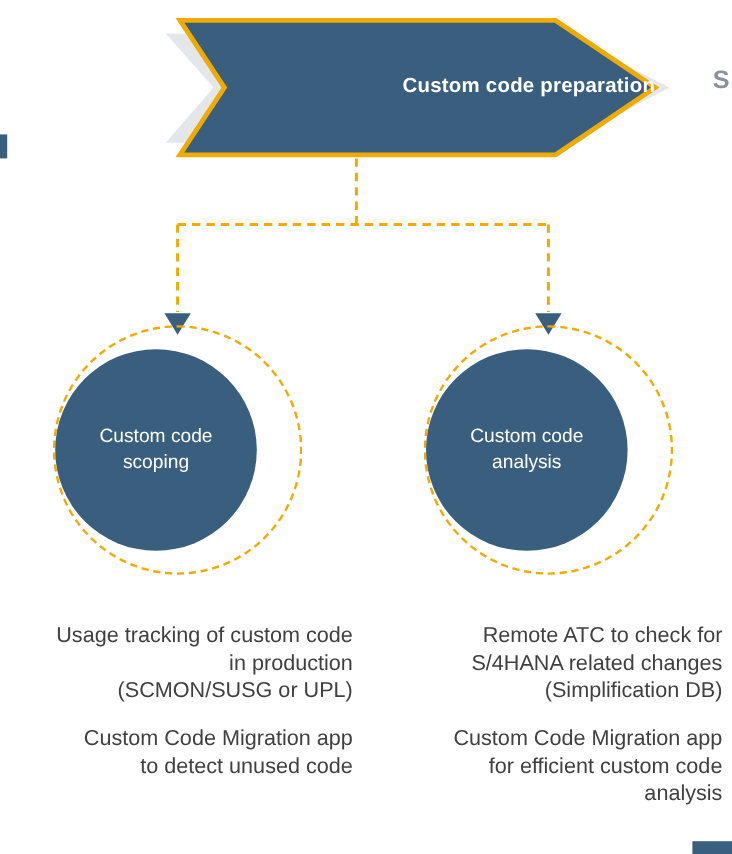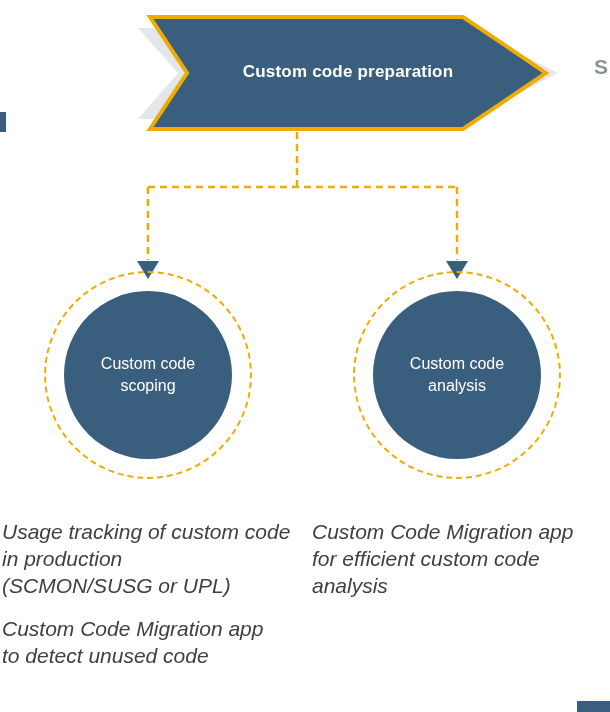--- a/index.html
+++ b/index.html
@@ -7,21 +7,21 @@
     position:relative;
     width:610px;height:712px;
     background:#ffffff;
     font-family:"Liberation Sans", sans-serif;
     overflow:hidden;
   }
   
   #banner-svg{position:absolute;left:0;top:0;}
   .banner-title{
     position:absolute;left:150px;top:62px;width:396px;
-    text-align:center;color:#ffffff;
+    text-align:right;color:#ffffff;
     font-size:17px;font-weight:600;letter-spacing:.2px;
   }
   .edge-fragment{
     position:absolute;right:2px;top:55px;
     color:#8a9299;font-size:21px;font-weight:600;
   }
   .edge-bar-left{
     position:absolute;left:0;top:112px;width:6px;height:20px;
     background:#3A5F7E;
   }
@@ -37,36 +37,36 @@
     border-right:11px solid transparent;
     border-top:18px solid #3A5F7E;
   }
   #arrowhead-left{left:137px;top:261px;}
   #arrowhead-right{left:446px;top:261px;}
   
   .node-outer{
     position:absolute;width:208px;height:208px;
     border:2px dashed #F0AB00;border-radius:50%;
     box-sizing:border-box;
-    display:flex;align-items:center;justify-content:center;
+    display:flex;align-items:center;justify-content:flex-start;
   }
   #node-scoping{left:44px;top:271px;}
   #node-analysis{left:353px;top:271px;}
   .node-inner{
     width:168px;height:168px;border-radius:50%;
     background:#3A5F7E;
     display:flex;align-items:center;justify-content:center;
     text-align:center;color:#ffffff;
     font-size:16px;line-height:1.35;
     white-space:pre-line;
   }
   
   .detail-col{
-    position:absolute;top:518px;text-align:left;
-    color:#404040;font-size:21px;line-height:1.29;font-style:italic;
+    position:absolute;top:518px;text-align:right;
+    color:#404040;font-size:18px;line-height:1.29;
   }
   #details-left{left:2px;width:292px;}
   #details-right{left:312px;width:290px;}
   .detail-col p{margin:0 0 16px 0;white-space:pre-line;}
   .detail-col p:last-child{margin-bottom:0;}
 </style>
 </head>
 <body>
 
 <div id="canvas">
@@ -100,18 +100,21 @@
   </div>
 
   <div class="detail-col" id="details-left">
     <p>Usage tracking of custom code
 in production
 (SCMON/SUSG or UPL)</p>
     <p>Custom Code Migration app
 to detect unused code</p>
   </div>
   <div class="detail-col" id="details-right">
+    <p>Remote ATC to check for
+S/4HANA related changes
+(Simplification DB)</p>
     <p>Custom Code Migration app
 for efficient custom code
 analysis</p>
   </div>
 
 </div>
 
 </body></html>

